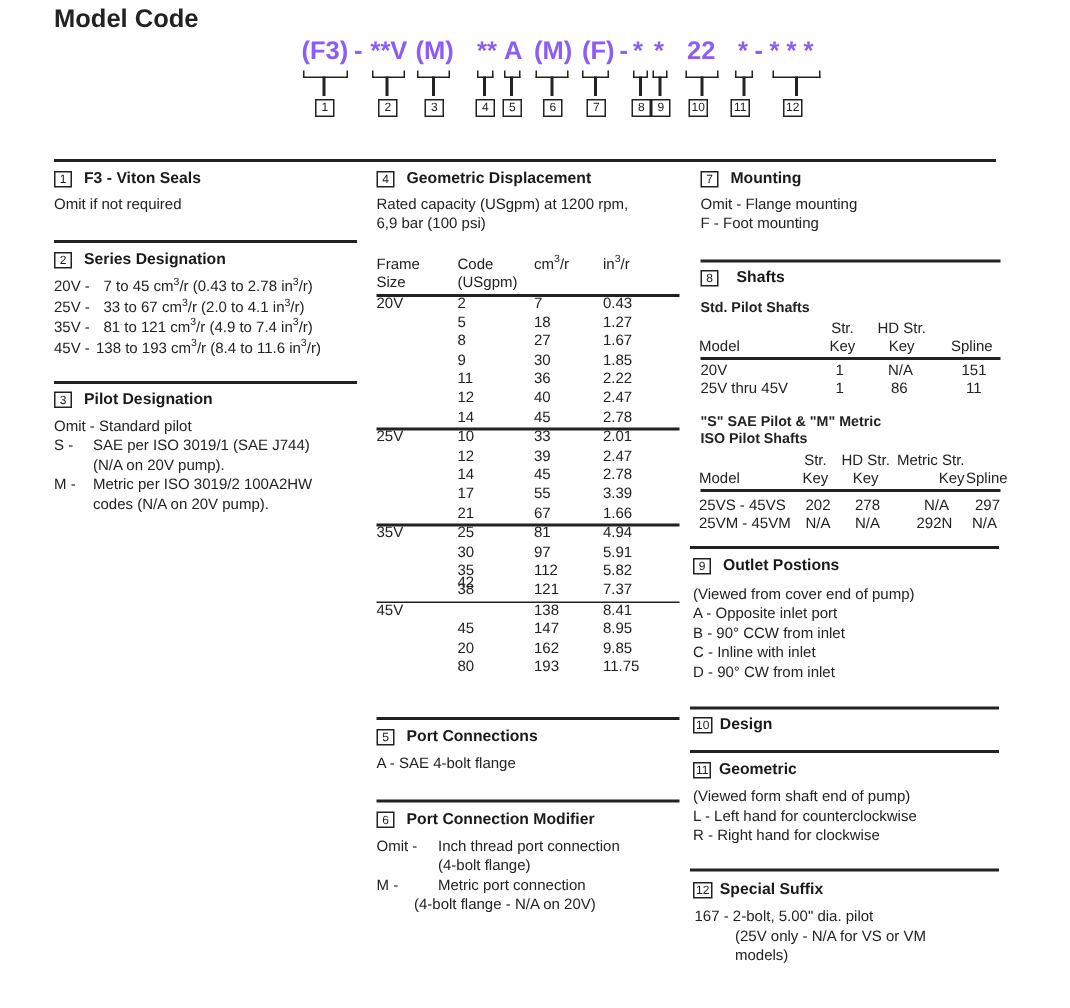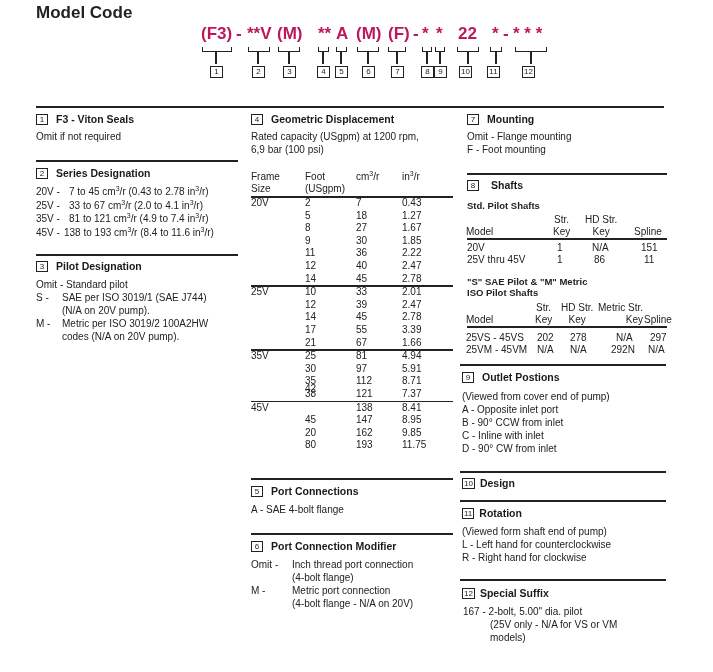--- a/index.html
+++ b/index.html
@@ -1,20 +1,20 @@
 <!DOCTYPE html>
 <html><head>
 <meta charset="utf-8">
 <style>
   html, body { margin:0; padding:0; background:#ffffff; }
   body { width:713px; height:672px; position:relative; overflow:hidden;
          font-family:"Liberation Sans", sans-serif; color:#1a1a1a; font-size:10px; }
   .abs { position:absolute; }
   .title { left:36px; top:3px; font-size:17px; font-weight:bold; color:#222; }
-  .code-seg { position:absolute; top:24px; font-size:17px; font-weight:bold; color:#be185d; white-space:nowrap; }
+  .code-seg { position:absolute; top:24px; font-size:17px; font-weight:bold; color:#8b5cf6; white-space:nowrap; }
   .bracket { position:absolute; top:47px; height:4px; border:1.5px solid #222; border-top:none; }
   .stem { position:absolute; top:51px; width:1.5px; height:13px; background:#222; }
   .numbox { position:absolute; top:66px; height:10px; min-width:9px; padding:0 1px; border:1px solid #222;
             font-size:8px; line-height:10px; text-align:center; color:#222; }
   .rule { position:absolute; height:2px; background:#222; }
   .thin { position:absolute; height:1.5px; background:#222; }
   .sec-head { position:absolute; font-size:10.5px; font-weight:bold; white-space:nowrap; display:flex; align-items:center; }
   .sec-head .box { display:inline-block; border:1px solid #222; font-size:8px; line-height:9px; height:9px; min-width:8px;
                    padding:0 1px; text-align:center; margin-right:8px; font-weight:normal; }
   .txt { position:absolute; font-size:10px; line-height:13.5px; white-space:nowrap; color:#222; }
@@ -135,21 +135,21 @@
   <span class="box">4</span>
   <span>Geometric Displacement</span>
 </div>
 <div class="txt" style="left:251px;top:130px">Rated capacity (USgpm) at 1200 rpm,</div>
 <div class="txt" style="left:251px;top:143px">6,9 bar (100 psi)</div>
 
 <div class="txt" style="left:251px;top:171px;line-height:12px">
   <span>Frame</span><br><span>Size</span>
 </div>
 <div class="txt" style="left:305px;top:171px;line-height:12px">
-  <span>Foot</span><br><span>(USgpm)</span>
+  <span>Code</span><br><span>(USgpm)</span>
 </div>
 <div class="txt" style="left:356px;top:171px;line-height:12px">
   <span>cm</span><sup>3</sup><span>/r</span>
 </div>
 <div class="txt" style="left:402px;top:171px;line-height:12px">
   <span>in</span><sup>3</sup><span>/r</span>
 </div>
 <div id="disp-table">
     <div class="thin" style="left:251px;top:196px;width:202px"></div>
     <div class="txt" style="left:251px;top:197px;line-height:12.6px">20V</div>
@@ -194,21 +194,21 @@
     <div class="thin" style="left:251px;top:349.20000000000016px;width:202px"></div>
     <div class="txt" style="left:251px;top:350.20000000000016px;line-height:12.6px">35V</div>
     <div class="txt" style="left:305px;top:350.20000000000016px;line-height:12.6px">25</div>
     <div class="txt" style="left:356px;top:350.20000000000016px;line-height:12.6px">81</div>
     <div class="txt" style="left:402px;top:350.20000000000016px;line-height:12.6px">4.94</div>
     <div class="txt" style="left:305px;top:362.8000000000002px;line-height:12.6px">30</div>
     <div class="txt" style="left:356px;top:362.8000000000002px;line-height:12.6px">97</div>
     <div class="txt" style="left:402px;top:362.8000000000002px;line-height:12.6px">5.91</div>
     <div class="txt" style="left:305px;top:375.4000000000002px;line-height:12.6px">35</div>
     <div class="txt" style="left:356px;top:375.4000000000002px;line-height:12.6px">112</div>
-    <div class="txt" style="left:402px;top:375.4000000000002px;line-height:12.6px">8.71</div>
+    <div class="txt" style="left:402px;top:375.4000000000002px;line-height:12.6px">5.82</div>
     <div class="txt" style="left:305px;top:388.0000000000002px;line-height:12.6px">38</div>
     <div class="txt" style="left:356px;top:388.0000000000002px;line-height:12.6px">121</div>
     <div class="txt" style="left:402px;top:388.0000000000002px;line-height:12.6px">7.37</div>
     <div class="thin" style="left:251px;top:400.60000000000025px;width:202px"></div>
     <div class="txt" style="left:251px;top:401.60000000000025px;line-height:12.6px">45V</div>
     <div class="txt" style="left:305px;top:383px;line-height:12.6px">42</div>
     <div class="txt" style="left:356px;top:401.60000000000025px;line-height:12.6px">138</div>
     <div class="txt" style="left:402px;top:401.60000000000025px;line-height:12.6px">8.41</div>
     <div class="txt" style="left:305px;top:414.2000000000003px;line-height:12.6px">45</div>
     <div class="txt" style="left:356px;top:414.2000000000003px;line-height:12.6px">147</div>
@@ -231,21 +231,21 @@
 <div class="rule" style="left:251px;top:533px;width:202px"></div>
 <div class="sec-head" style="left:251px;top:540px">
   <span class="box">6</span>
   <span>Port Connection Modifier</span>
 </div>
 <div class="txt" style="left:251px;top:558px">Omit -</div>
 <div class="txt" style="left:292px;top:558px">Inch thread port connection</div>
 <div class="txt" style="left:292px;top:571px">(4-bolt flange)</div>
 <div class="txt" style="left:251px;top:584px">M -</div>
 <div class="txt" style="left:292px;top:584px">Metric port connection</div>
-<div class="txt" style="left:292px;top:597px">(4-bolt flange - N/A on 20V)</div>
+<div class="txt" style="left:276px;top:597px">(4-bolt flange - N/A on 20V)</div>
 
 <div class="sec-head" style="left:467px;top:113px">
   <span class="box">7</span>
   <span>Mounting</span>
 </div>
 <div class="txt" style="left:467px;top:130px">Omit - Flange mounting</div>
 <div class="txt" style="left:467px;top:143px">F - Foot mounting</div>
 
 <div class="rule" style="left:467px;top:173px;width:200px"></div>
 <div class="sec-head" style="left:467px;top:179px">
@@ -317,21 +317,21 @@
 
 <div class="rule" style="left:460px;top:471px;width:206px"></div>
 <div class="sec-head" style="left:462px;top:477px">
   <span class="box" style="margin-right:5px">10</span>
   <span>Design</span>
 </div>
 
 <div class="rule" style="left:460px;top:500px;width:206px"></div>
 <div class="sec-head" style="left:462px;top:507px">
   <span class="box" style="margin-right:5px">11</span>
-  <span>Rotation</span>
+  <span>Geometric</span>
 </div>
 <div id="s11-lines">
     <div class="txt" style="left:462px;top:525px">(Viewed form shaft end of pump)</div>
     <div class="txt" style="left:462px;top:538px">L - Left hand for counterclockwise</div>
     <div class="txt" style="left:462px;top:551px">R - Right hand for clockwise</div>
   </div>
 
 <div class="rule" style="left:460px;top:579px;width:206px"></div>
 <div class="sec-head" style="left:462px;top:587px">
   <span class="box" style="margin-right:5px">12</span>

